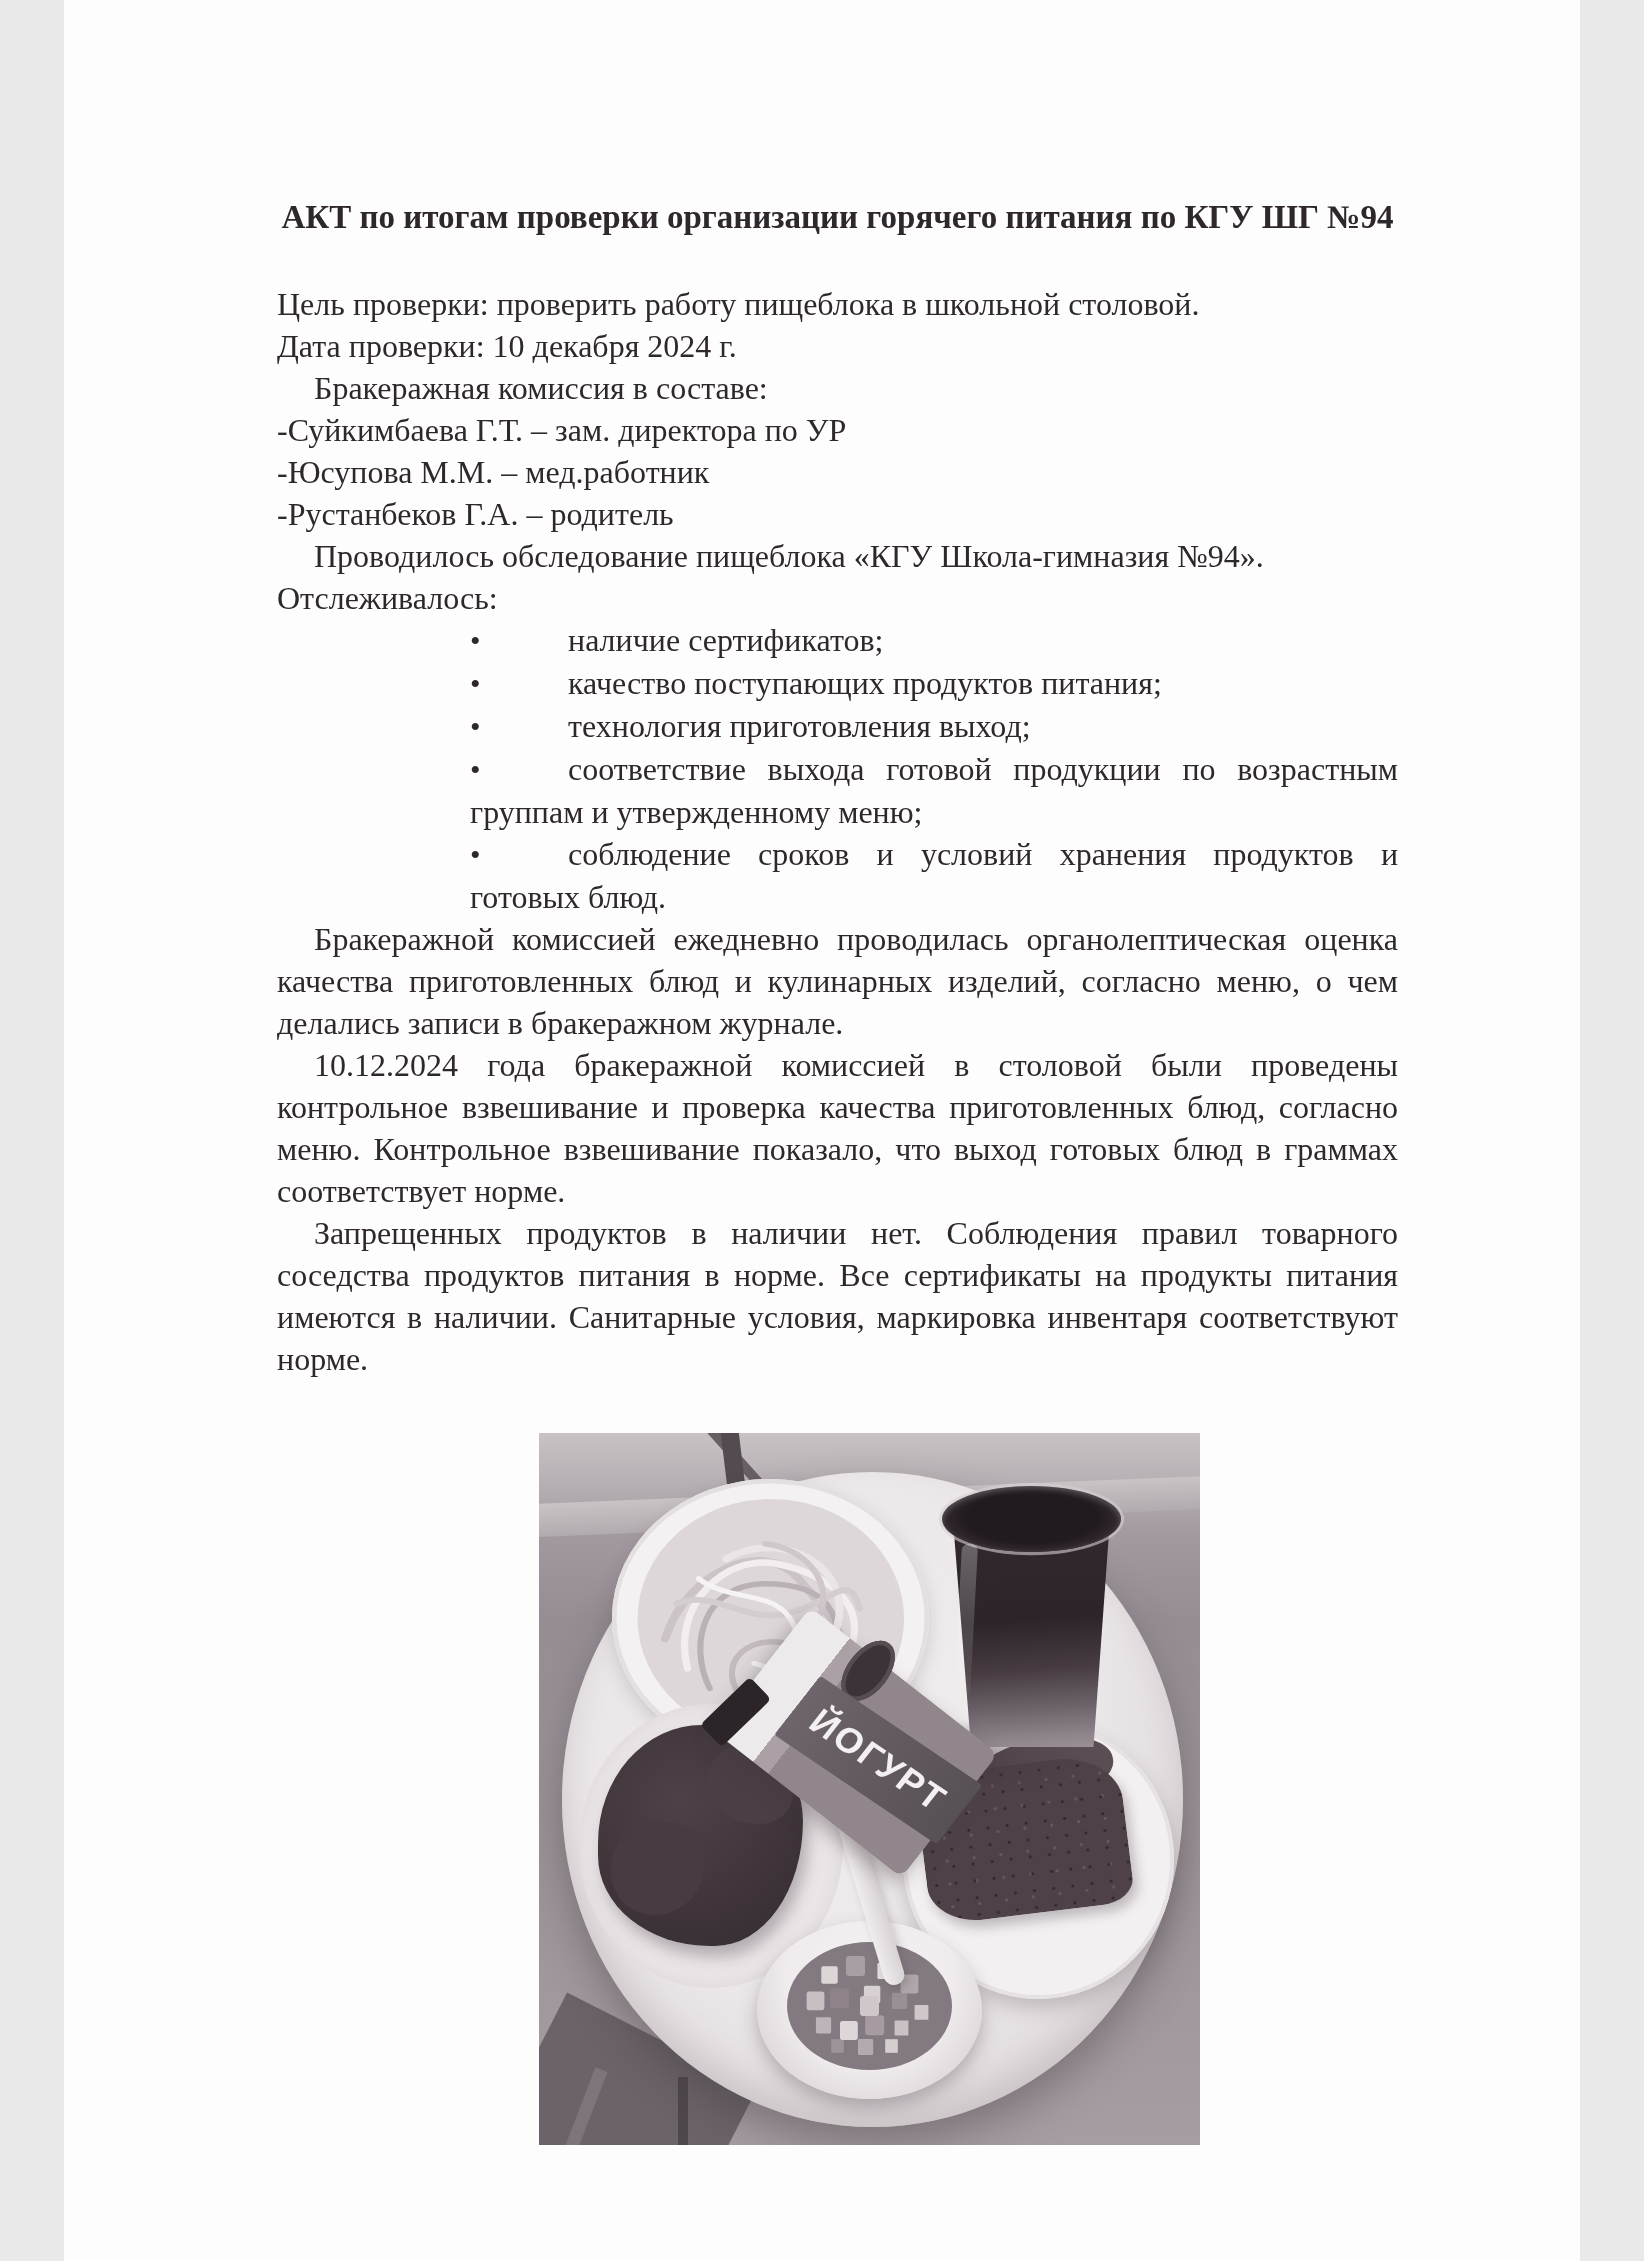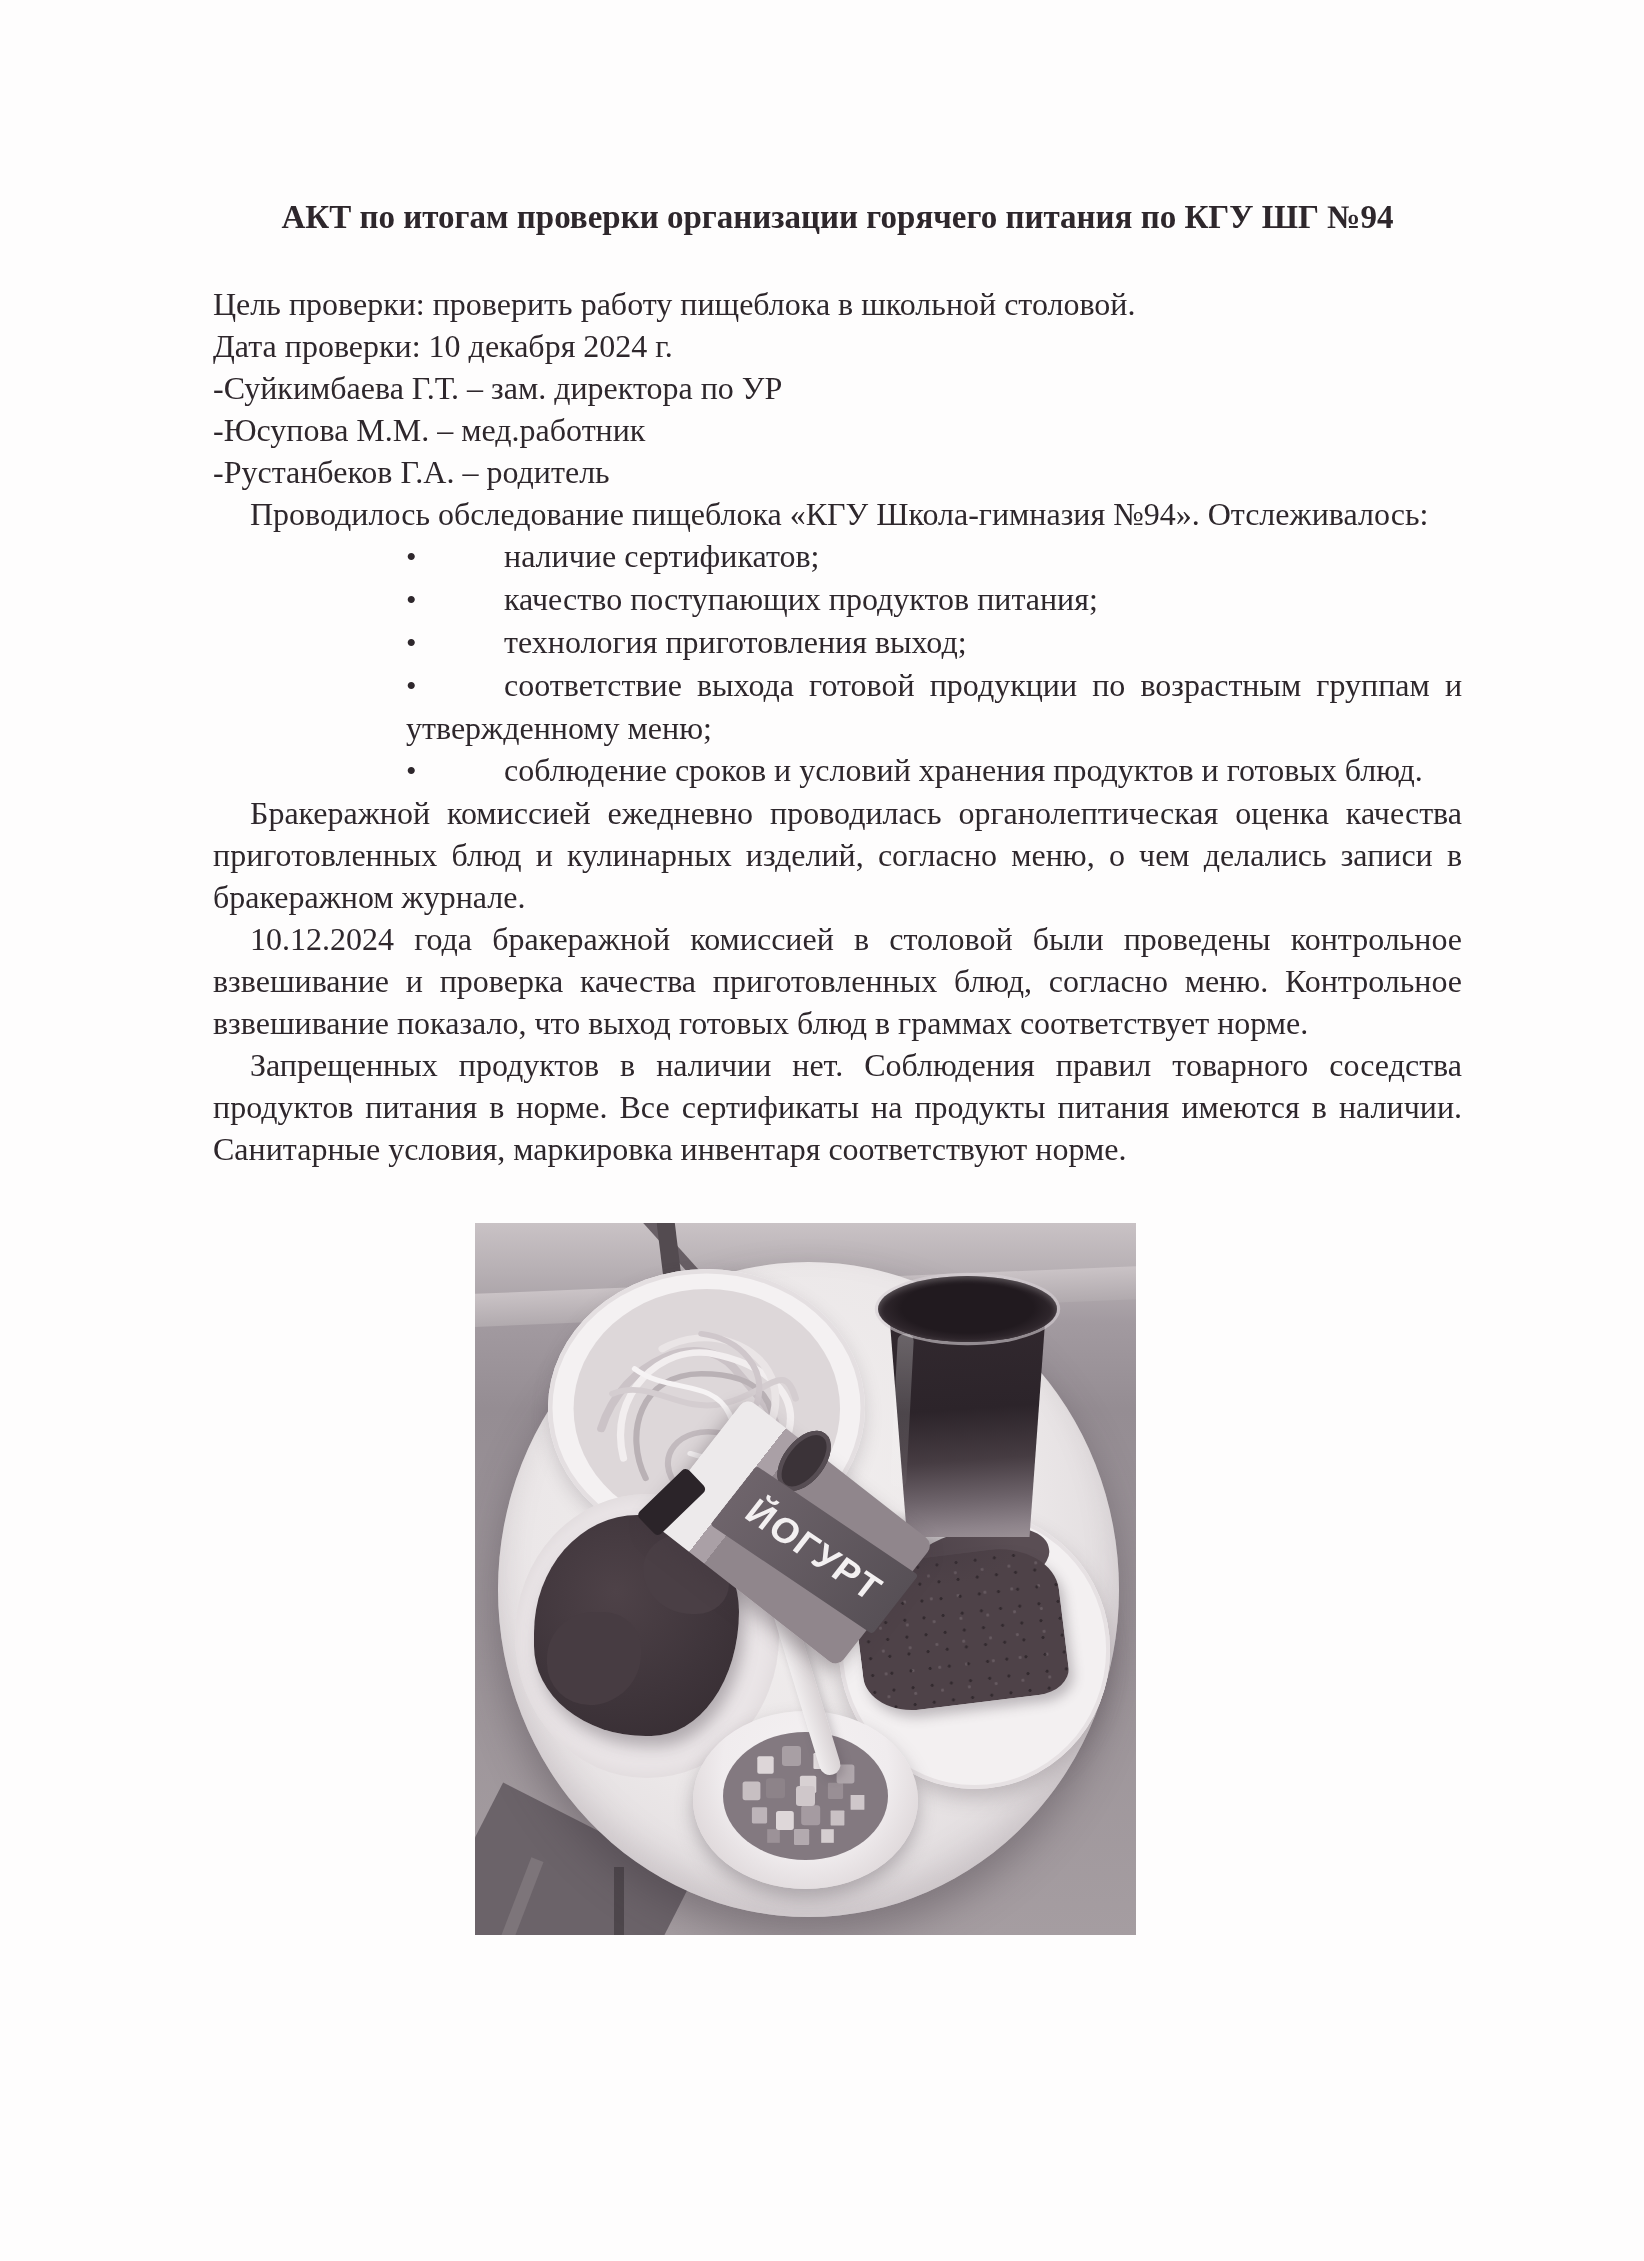--- a/index.html
+++ b/index.html
@@ -1,19 +1,19 @@
 <!DOCTYPE html>
 <html style="font-size:10.3px"><head>
 <meta charset="utf-8">
 <style>
   * { box-sizing: border-box; }
   html,body { margin:0; padding:0; background:#e9e9e9; }
   .page {
     position: relative;
-    width: 1644px;
+    width: 1516px;
     height: 2261px;
     margin: 0 auto;
     background: #fefdfd;
     font-family: "Liberation Serif", serif;
     color: #2e272c;
     font-size: 32px;
     line-height: 42px;
     padding: 196px 182px 0 213px;
     overflow: hidden;
   }
@@ -233,20 +233,21 @@
 <body>
 
 <div class="page">
 
   <h1 class="title">АКТ по итогам проверки организации горячего питания по КГУ ШГ №94</h1>
 
   <p><span class="b">Цель проверки:</span><span> проверить работу пищеблока в школьной столовой.</span></p>
 
   <p><span class="b">Дата проверки:</span><span> 10 декабря 2024 г.</span></p>
 
+  <p class="b ind">Бракеражная комиссия в составе:</p>
 
   <p>-Суйкимбаева Г.Т. – зам. директора по УР</p>
   <p>-Юсупова М.М. – мед.работник</p>
   <p>-Рустанбеков Г.А. – родитель</p>
 
   <p class="ind"><span>Проводилось обследование пищеблока «КГУ Школа-гимназия №94».  </span><span class="b">Отслеживалось:</span></p>
 
   <ul class="checklist">
     <li>наличие сертификатов;</li>
     <li>качество поступающих продуктов питания;</li>

